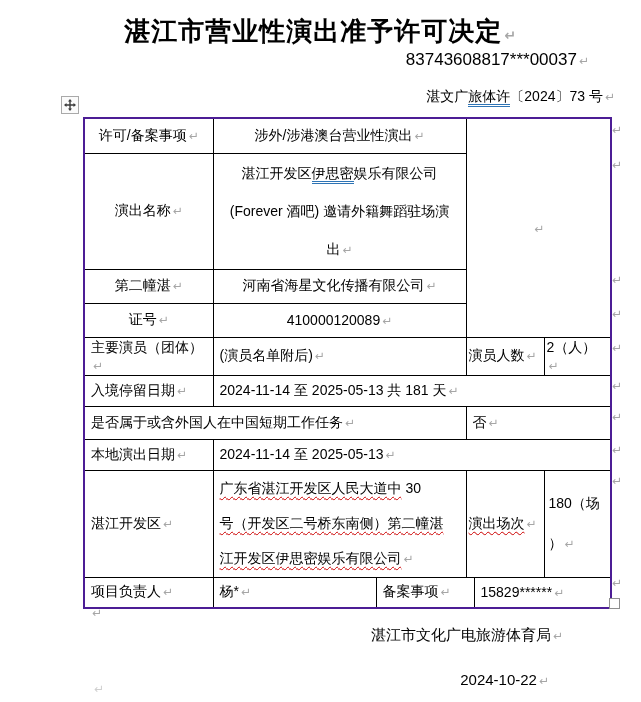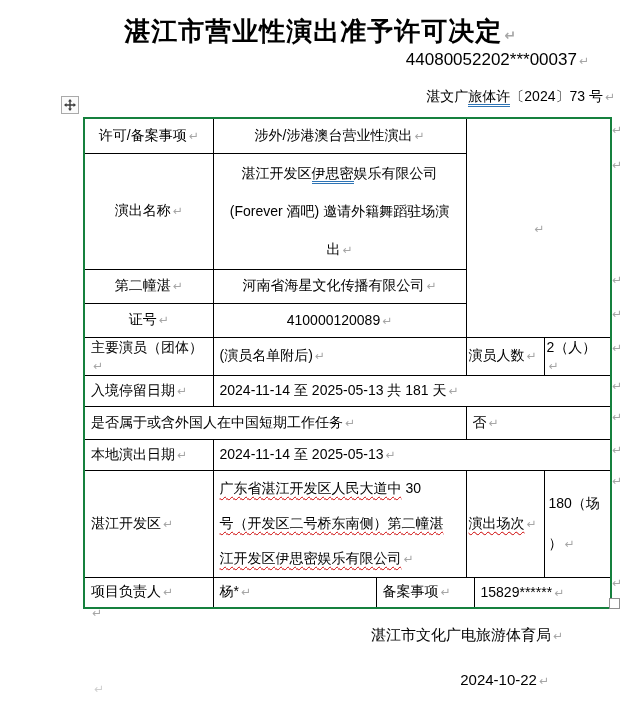--- a/index.html
+++ b/index.html
@@ -14,21 +14,21 @@
               padding-right:52px;box-sizing:border-box;font-size:17px;white-space:nowrap;}
   .refnum-row{position:absolute;top:88px;left:0;width:100%;text-align:right;
               padding-right:26px;box-sizing:border-box;font-size:14px;white-space:nowrap;}
   .u-blue{border-bottom:3px double #2e74b5;padding-bottom:0px;}
   .u-redwavy{text-decoration-line:underline;text-decoration-style:wavy;
              text-decoration-color:#cc0000;text-decoration-thickness:1px;text-underline-offset:3px;}
   
   .doc-table{position:absolute;left:83px;top:117px;border-collapse:collapse;table-layout:fixed;
              width:527px;font-size:14px;}
   .doc-table td{border:1px solid #000;vertical-align:middle;padding:0 6px;overflow:hidden;}
-  .doc-table{border:2px solid #15803d;}
+  .doc-table{border:2px solid #4c1d95;}
   td.c{text-align:center;}
   td.l{text-align:left;}
   .lh-wide{line-height:38px;}
   .lh-addr{line-height:35px;}
   .lh-sess{line-height:40px;margin-top:8px;}
   .line{display:block;}
   
   .move-handle{position:absolute;left:61px;top:96px;width:16px;height:16px;border:1px solid #a9a9a9;
                background:#fbfbfb;display:flex;align-items:center;justify-content:center;cursor:move;}
   .resize-handle{position:absolute;left:609px;top:598px;width:11px;height:11px;border:1.5px solid #8f8f8f;
@@ -45,21 +45,21 @@
 </head>
 <body>
 
 <div class="page">
 
   <div class="title-row">
     <span>湛江市营业性演出准予许可决定</span><span class="pw pw-big">↵</span>
   </div>
 
   <div class="docnum-row">
-    <span>44080052202***00037</span><span class="pw">↵</span>
+    <span>83743608817***00037</span><span class="pw">↵</span>
   </div>
 
   <div class="refnum-row">
     <span>湛文广</span><span class="u-blue">旅体许</span><span>〔2024〕73 号</span><span class="pw">↵</span>
   </div>
 
   <div class="move-handle">
     <span style="line-height:0;">
       <svg width="12" height="12" viewBox="0 0 12 12">
         <path d="M6 0 L8 2.5 H6.7 V5.3 H9.5 V4 L12 6 L9.5 8 V6.7 H6.7 V9.5 H8 L6 12 L4 9.5 H5.3 V6.7 H2.5 V8 L0 6 L2.5 4 V5.3 H5.3 V2.5 H4 Z" fill="#3a3a3a"></path>

